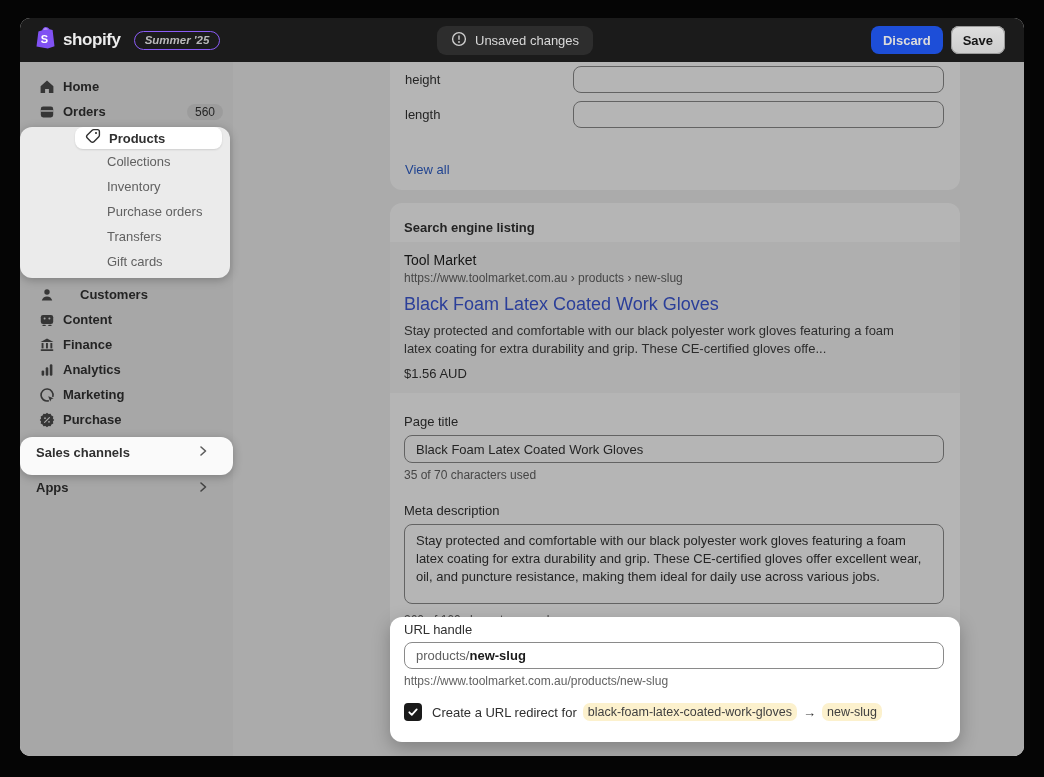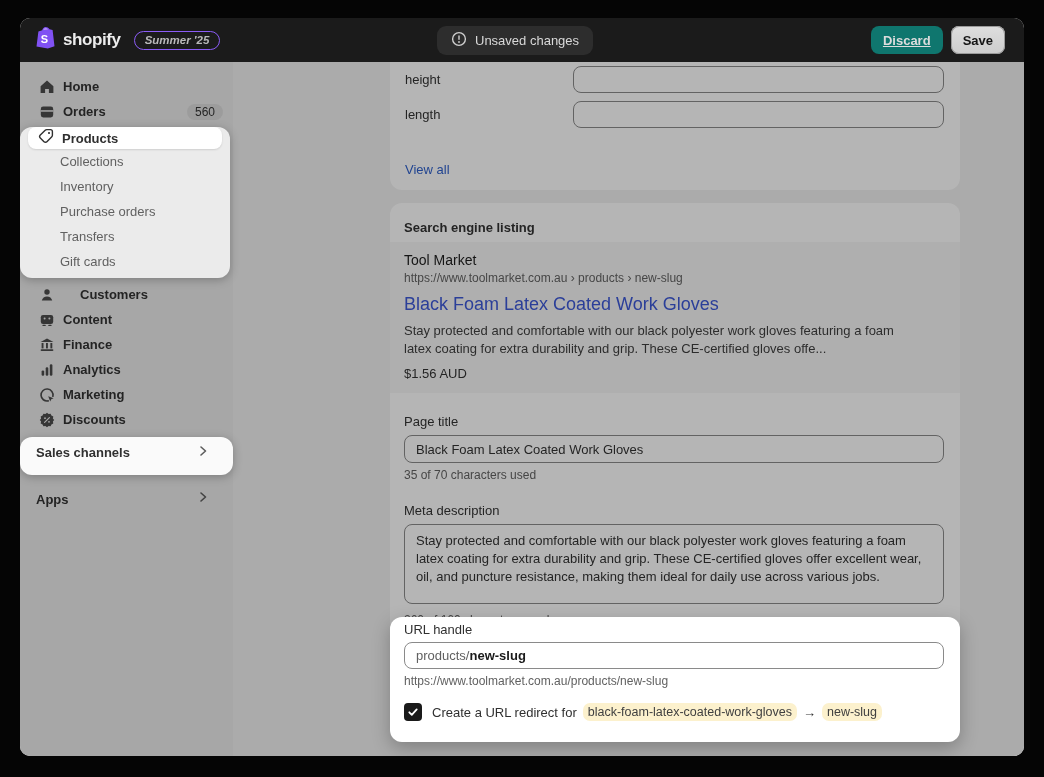--- a/index.html
+++ b/index.html
@@ -8,39 +8,39 @@
   .window { position:absolute; left:20px; top:18px; width:1004px; height:738px; background:#f1f1f1; border-radius:10px; overflow:hidden; }
 
   
   .topbar { position:absolute; left:0; top:0; right:0; height:44px; background:#1b1b1b; z-index:70; }
   .logo-wrap { position:absolute; left:14px; top:0; height:44px; display:flex; align-items:center; gap:7px; }
   .brand-name { color:#ededed; font-size:17px; font-weight:700; letter-spacing:-0.4px; }
   .version-badge { margin-left:6px; border:1px solid #8b5cf6; color:#b9b9b9; font-size:11.5px; font-style:italic; font-weight:600; border-radius:999px; padding:2px 10px 3px; }
   .status-pill { position:absolute; left:417px; top:8px; height:29px; background:#2d2d2d; border-radius:9px; display:flex; align-items:center; gap:8px; padding:0 14px; color:#d9d9d9; font-size:13px; }
   .topbar-actions { position:absolute; right:19px; top:8px; display:flex; gap:8px; }
   .btn { height:28px; border:none; border-radius:8px; font-size:13px; font-weight:600; padding:0 12px; cursor:pointer; font-family:"Liberation Sans", sans-serif; }
-  .btn-discard { background:#0f766e; color:#dcdcdc;text-decoration:underline; }
+  .btn-discard { background:#1d4ed8; color:#dcdcdc; }
   .btn-save { background:linear-gradient(#dedede,#cdcdcd); color:#141414; box-shadow:0 0 0 1px #9a9a9a inset; }
 
   
   .sidebar { position:absolute; left:0; top:44px; bottom:0; width:213px; background:#ebebeb; padding-top:12px; }
   .main { position:absolute; left:213px; top:44px; right:0; bottom:0; background:#f1f1f1; overflow:hidden; }
   .overlay { position:absolute; left:0; top:44px; right:0; bottom:0; background:rgba(10,10,10,0.30); z-index:50; pointer-events:none; }
 
   
   .nav-row { height:25px; display:flex; align-items:center; gap:8px; padding-left:18px; cursor:pointer; }
   .nav-row .icon { width:17px; height:17px; display:flex; align-items:center; justify-content:center; flex:0 0 17px; }
   .nav-label { font-size:13px; font-weight:600; color:#303030; }
   .nav-badge { margin-left:auto; margin-right:10px; background:#dcdcdc; color:#303030; font-size:12px; font-weight:500; border-radius:8px; padding:1px 8px; }
-  .nav-group { position:relative; z-index:60; margin:0 3px 0 0; background:#ebebeb; border-radius:12px; padding-bottom:4px; box-shadow:0 2px 10px rgba(0,0,0,0.25); }
+  .nav-group { position:relative; z-index:60; margin:0 3px 0 0; background:#ebebeb; border-radius:12px; padding-bottom:4px; box-shadow:0 2px 10px rgba(0,0,0,0.25);padding-left:47px; }
   .nav-selected { margin:3px 8px 0 8px; height:22px; background:#ffffff; border-radius:8px; display:flex; align-items:center; gap:8px; padding-left:10px; box-shadow:0 1px 2px rgba(0,0,0,0.12); cursor:pointer; }
   .nav-sub { height:25px; display:flex; align-items:center; padding-left:40px; font-size:13px; color:#616161; cursor:pointer; }
   .sales-box { position:relative; z-index:60; margin-top:5px; height:38px; width:213px; background:#fafafa; border-radius:12px; display:flex; align-items:center; justify-content:space-between; padding:0 24px 8px 16px; box-shadow:0 2px 10px rgba(0,0,0,0.25); cursor:pointer; }
   .sales-box .nav-label, .apps-row .nav-label { font-weight:700; }
-  .apps-row { margin-top:7px; height:25px; display:flex; align-items:flex-end; justify-content:space-between; padding:0 24px 0 16px; cursor:pointer; }
+  .apps-row { height:25px; display:flex; align-items:center; justify-content:space-between; padding:0 24px 0 16px; cursor:pointer; }
 
   
   .card { position:absolute; left:157px; width:570px; background:#ffffff; border-radius:12px; }
   .card1 { top:-24px; height:152px; padding:28px 16px 0 15px; }
   .spec-row { display:flex; align-items:center; margin-bottom:8px; }
   .spec-label { width:168px; font-size:13px; color:#303030; }
   .spec-input { flex:1; height:27px; border:1px solid #8a8a8a; border-radius:8px; background:#fff; font-size:13px; padding:0 10px; font-family:"Liberation Sans", sans-serif; }
   .view-all { display:inline-block; margin-top:26px; font-size:13px; color:#2c5ecb; text-decoration:none; cursor:pointer; }
 
   .card2 { top:141px; height:539px; }
@@ -202,21 +202,21 @@
 
       <div class="nav-row">
         <span class="icon">
           <svg width="16" height="16" viewBox="0 0 16 16">
             <path d="M8 1.3 L9.6 2.6 L11.6 2.2 L12.4 4.1 L14.3 4.9 L13.9 6.9 L15.2 8.5 L13.9 10.1 L14.3 12.1 L12.4 12.9 L11.6 14.8 L9.6 14.4 L8 15.7 L6.4 14.4 L4.4 14.8 L3.6 12.9 L1.7 12.1 L2.1 10.1 L0.8 8.5 L2.1 6.9 L1.7 4.9 L3.6 4.1 L4.4 2.2 L6.4 2.6 Z" fill="#4a4a4a" transform="translate(0,-0.5)"></path>
             <path d="M5.6 10.4 L10.4 5.6" stroke="#ebebeb" stroke-width="1.2" stroke-linecap="round"></path>
             <circle cx="6" cy="6.2" r="0.9" fill="#ebebeb"></circle>
             <circle cx="10" cy="9.8" r="0.9" fill="#ebebeb"></circle>
           </svg>
         </span>
-        <span class="nav-label">Discounts</span>
+        <span class="nav-label">Purchase</span>
       </div>
 
       <div class="sales-box">
         <span class="nav-label">Sales channels</span>
         <span class="icon">
           <svg width="12" height="12" viewBox="0 0 12 12">
               <path d="M4 2 L8.5 6 L4 10" fill="none" stroke="#5c5c5c" stroke-width="1.6" stroke-linecap="round" stroke-linejoin="round"></path>
             </svg>
         </span>
       </div>

